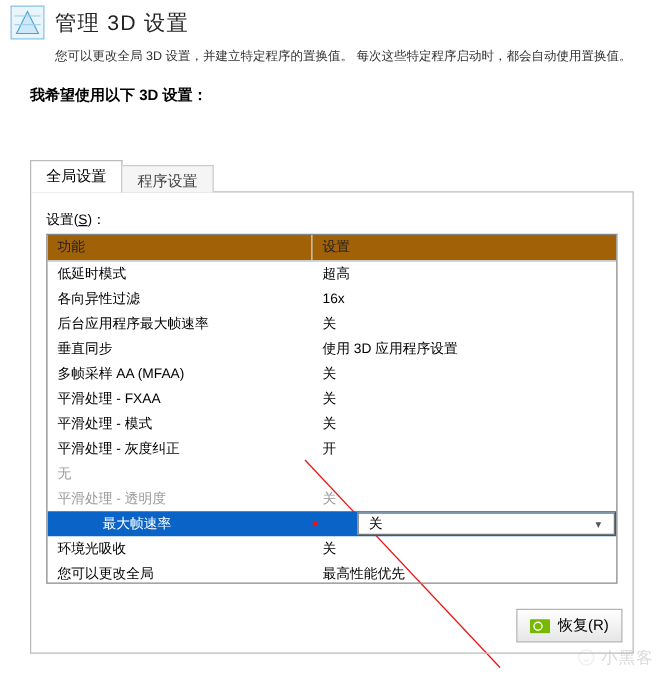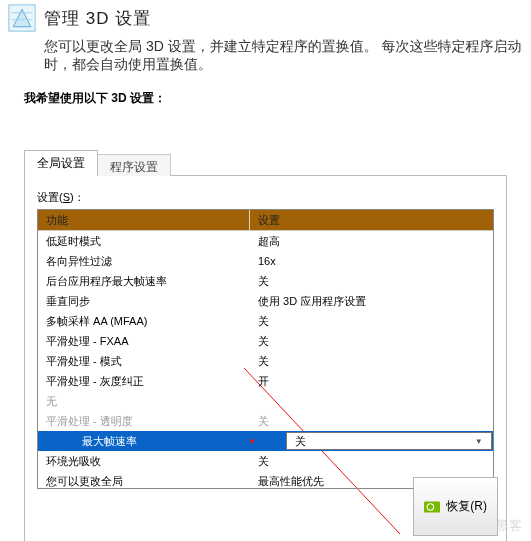--- a/index.html
+++ b/index.html
@@ -23,21 +23,21 @@
     height: 28px;
     margin-right: 8px;
   }
   .header-title {
     font-size: 17px;
     color: #222;
     letter-spacing: 1px;
   }
   .header-desc {
     padding: 4px 0 16px 44px;
-    font-size: 14px;
+    font-size: 10px;
     color: #333;
   }
   .section-label {
     font-weight: bold;
     font-size: 12px;
     color: #000;
     padding: 0 0 8px 24px;
   }
   .tab-host {
     margin: 0 24px;
@@ -142,21 +142,21 @@
   .footer-bar {
     position: absolute;
     bottom: 8px; right: 8px;
     display: flex;
     align-items: center;
     gap: 6px;
   }
   .restore-btn {
     border: 1px solid #b3b3b3;
     background: linear-gradient(#ffffff, #e6e6e6);
-    padding: 20px 10px;
+    padding: 4px 10px;
     font-size: 12px;
     display: flex;
     align-items: center;
     gap: 6px;
     cursor: default;
   }
   .nv-logo { width: 16px; height: 12px; }
   .arrow-line {
     position: absolute;
     pointer-events: none;

